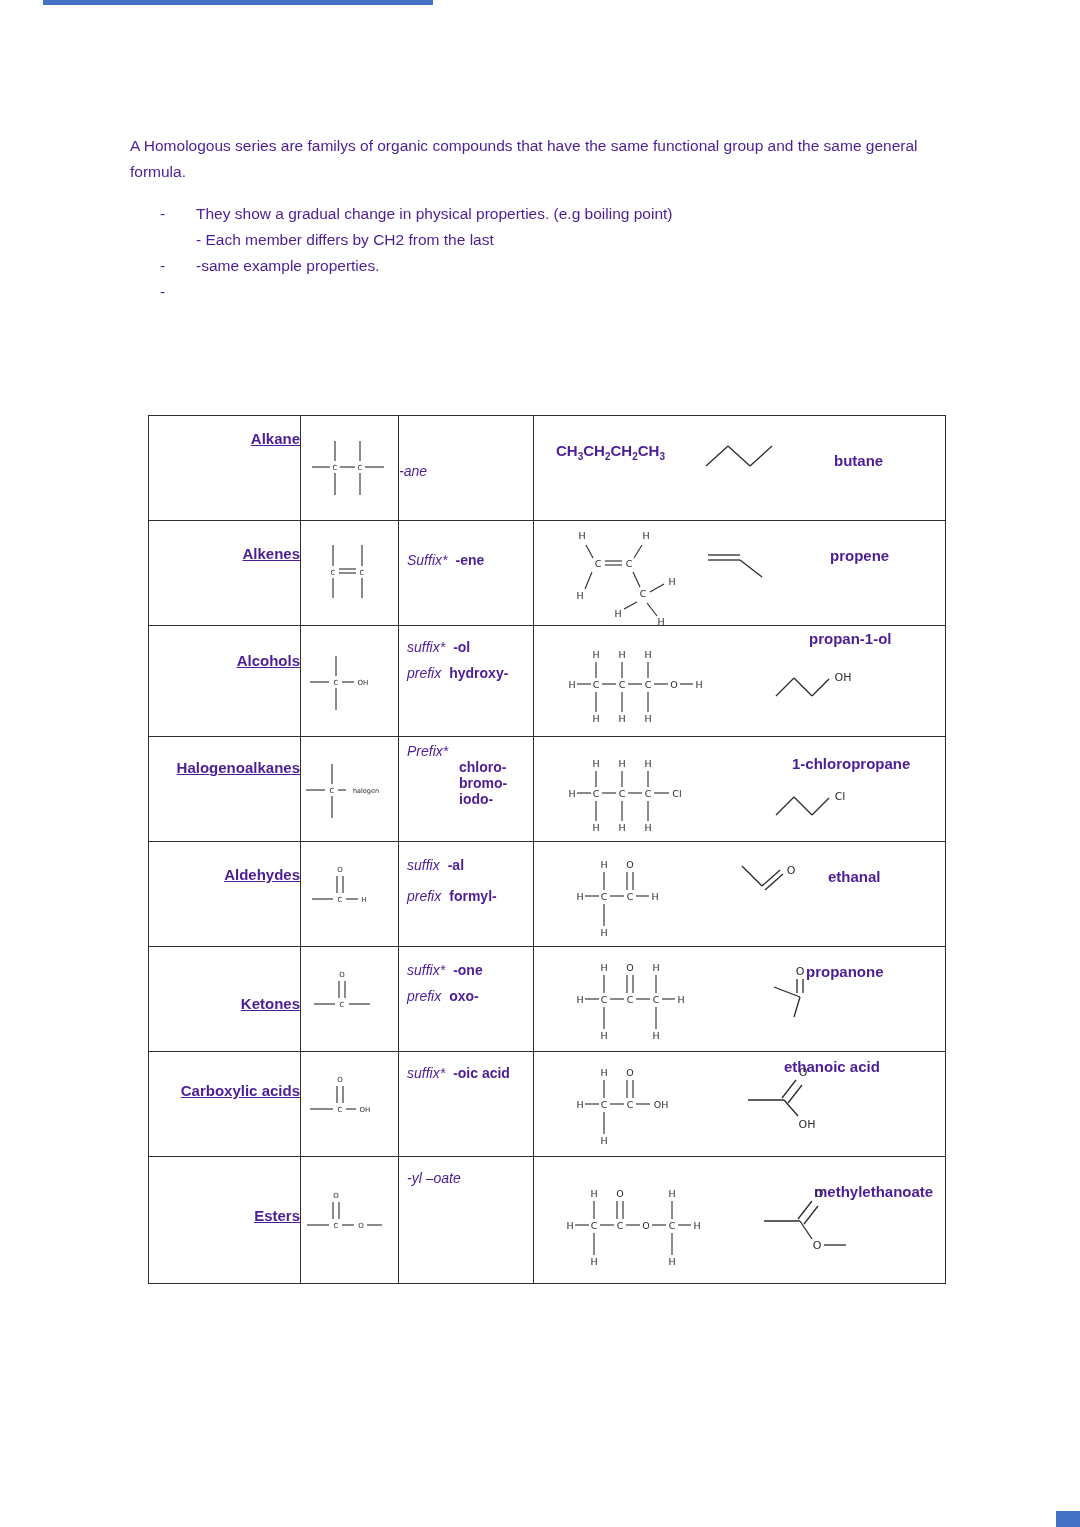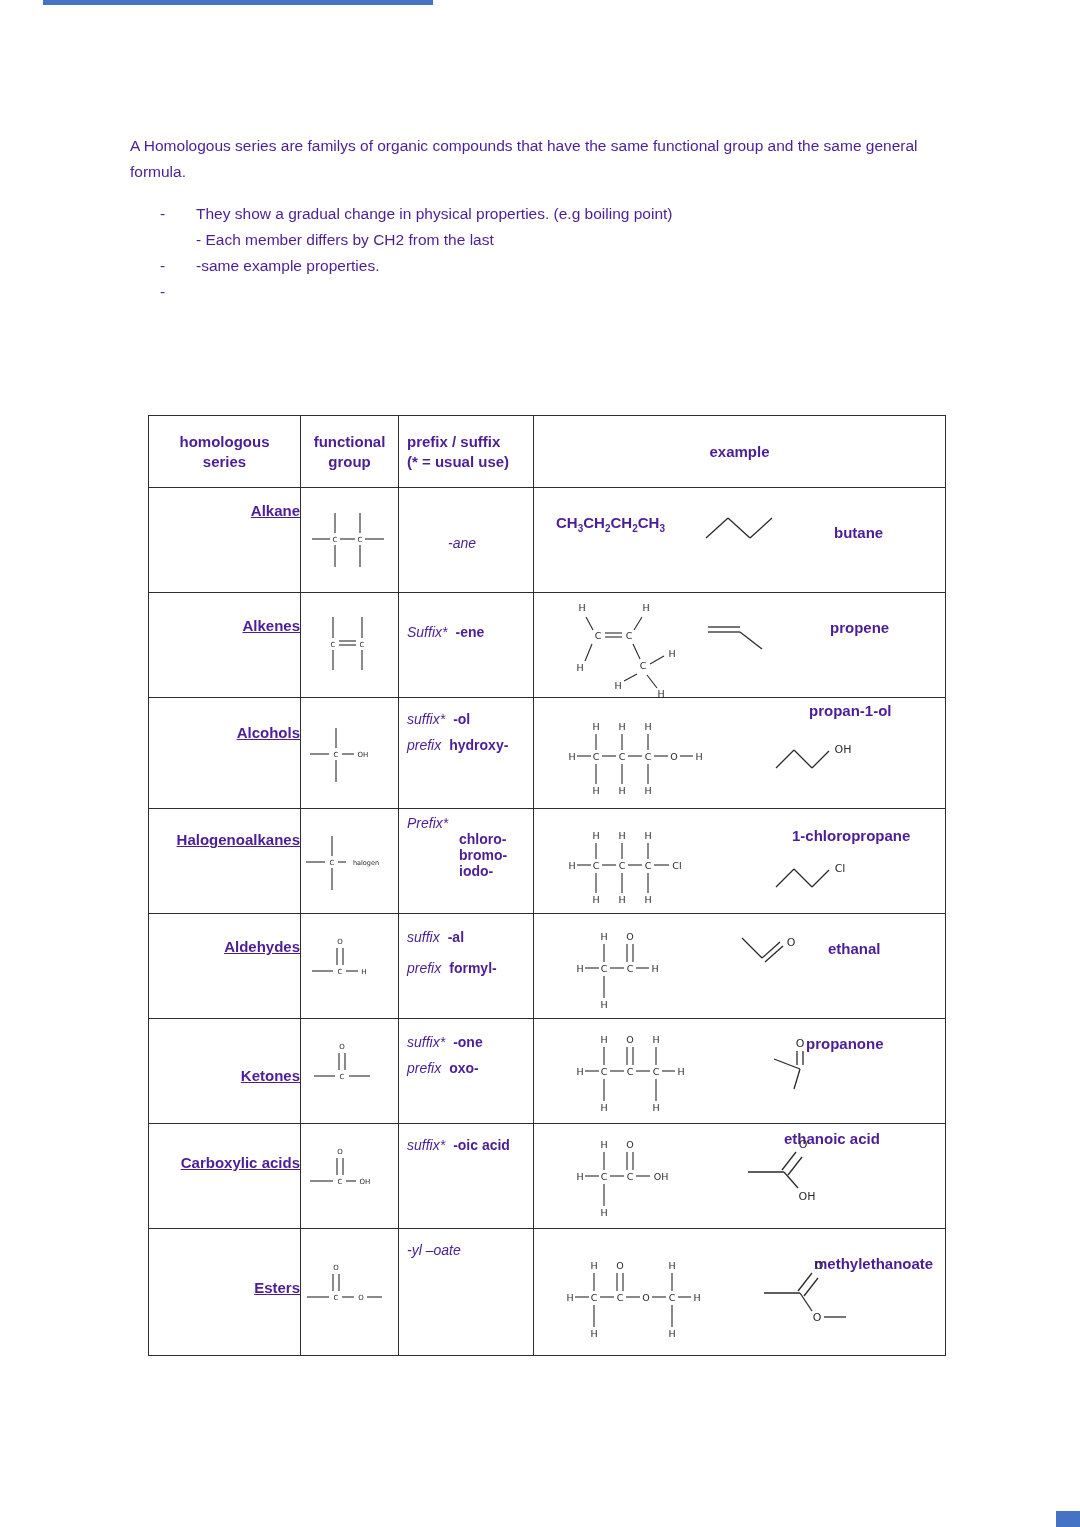--- a/index.html
+++ b/index.html
@@ -27,21 +27,21 @@
   th { font-weight:bold; vertical-align:middle; text-align:center; line-height:20px; }
   th.h-nom { text-align:left; padding-left:8px; }
 
   .c-series { text-align:right; font-weight:bold;text-decoration:underline; }
   .c-fg { text-align:center; vertical-align:middle; }
   .c-nom { padding-left:8px; font-size:14px; }
   .nom-line { line-height:19px; margin-bottom:7px; white-space:nowrap; }
   .nom-line.tight { line-height:16px; margin-bottom:0; }
   .nom-line .it { font-style:italic; margin-right:8px; }
   .nom-line .bd { font-weight:bold; }
-  .c-nom.center { text-align:center; padding-left:0; }
+  .c-nom.center { padding-left:0; }
 
   .c-ex { position:relative; }
   .c-ex .abs { position:absolute; }
   .ex-name { position:absolute; font-weight:bold; font-size:15px; white-space:nowrap; }
   .formula { position:absolute; font-weight:bold; font-size:15px; white-space:nowrap; }
   .formula sub { font-size:10px; }
   svg { display:block; overflow:visible; }
 </style>
 </head>
 <body>
@@ -72,37 +72,20 @@
     </div>
 
     <table class="homologous">
       <colgroup>
         <col style="width:152px">
           <col style="width:98px">
           <col style="width:135px">
           <col style="width:412px">
       </colgroup>
       <tbody>
-          <tr style="height:72px">
-        <th>
-          <div>homologous</div>
-          <div>series</div>
-        </th>
-        <th>
-          <div>functional</div>
-          <div>group</div>
-        </th>
-        <th class="h-nom">
-          <div>prefix / suffix</div>
-          <div>(* = usual use)</div>
-        </th>
-        <th>
-          <div>example</div>
-        </th>
-      </tr>
 
       <tr style="height:105px">
         <td class="c-series" style="padding-top:14px">
           <span>Alkane</span>
         </td>
         <td class="c-fg">
           <svg style="margin:0 auto" width="95" height="78" viewBox="0 0 95 78">
                 <line x1="10" y1="38" x2="28" y2="38" stroke="#2a2a2a" stroke-width="1.1"></line>
                 <line x1="38" y1="38" x2="53" y2="38" stroke="#2a2a2a" stroke-width="1.1"></line>
                 <line x1="63" y1="38" x2="82" y2="38" stroke="#2a2a2a" stroke-width="1.1"></line>

